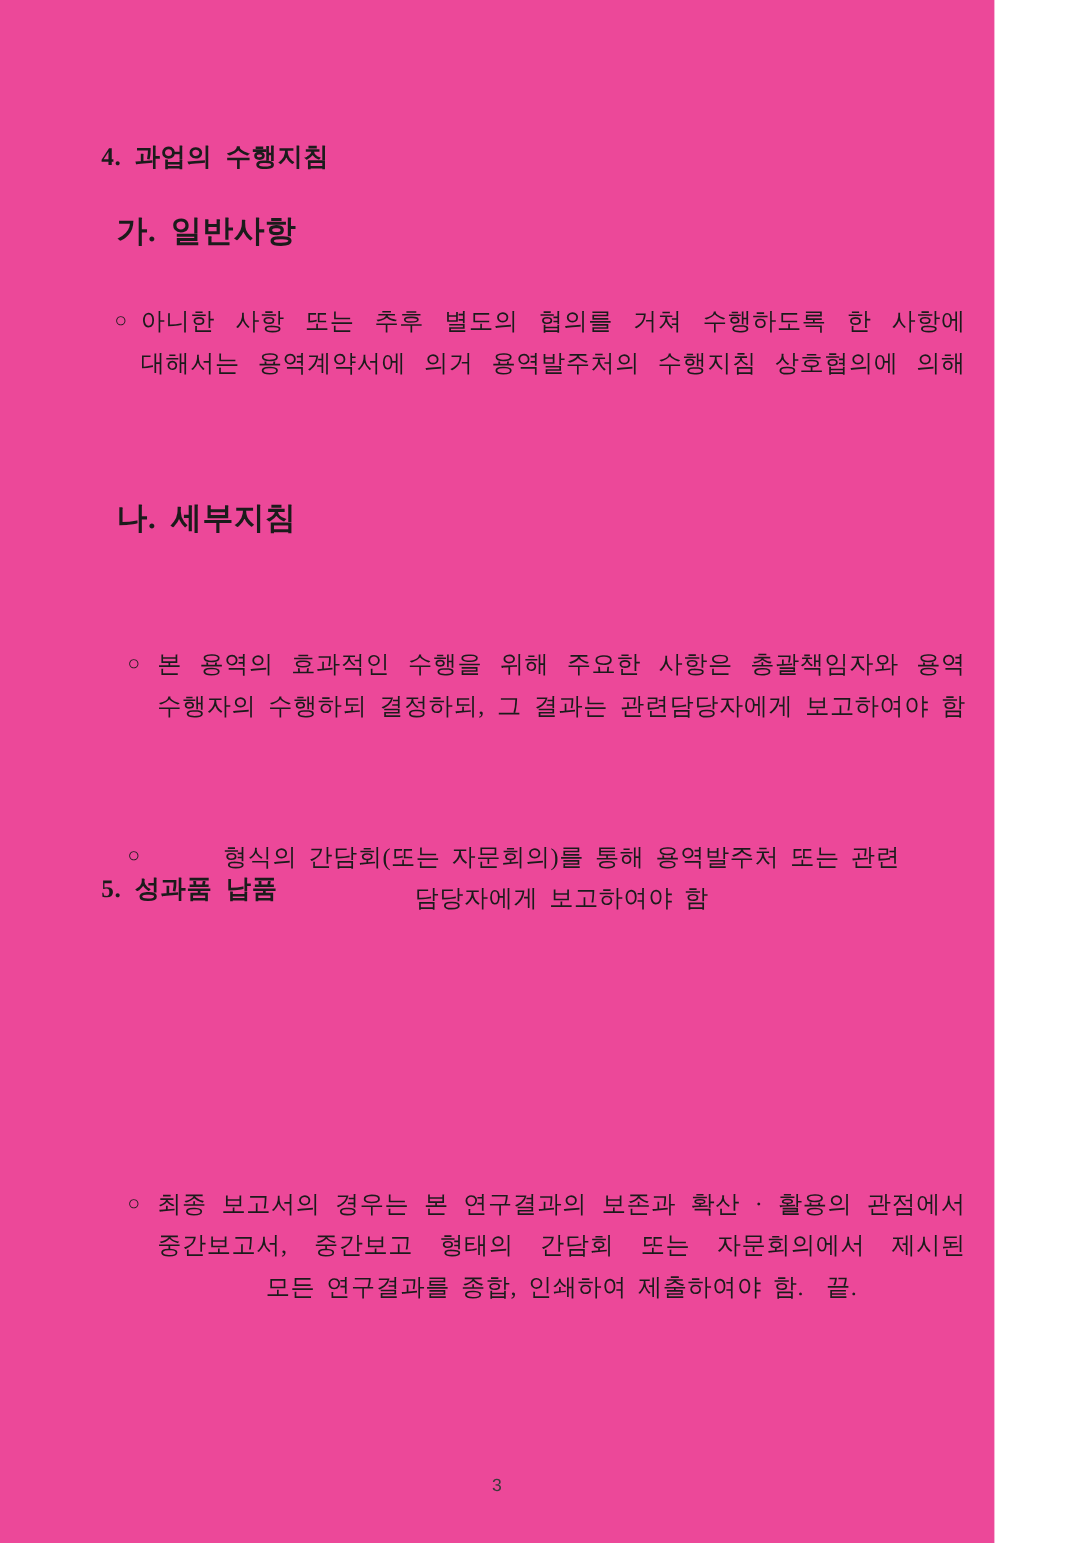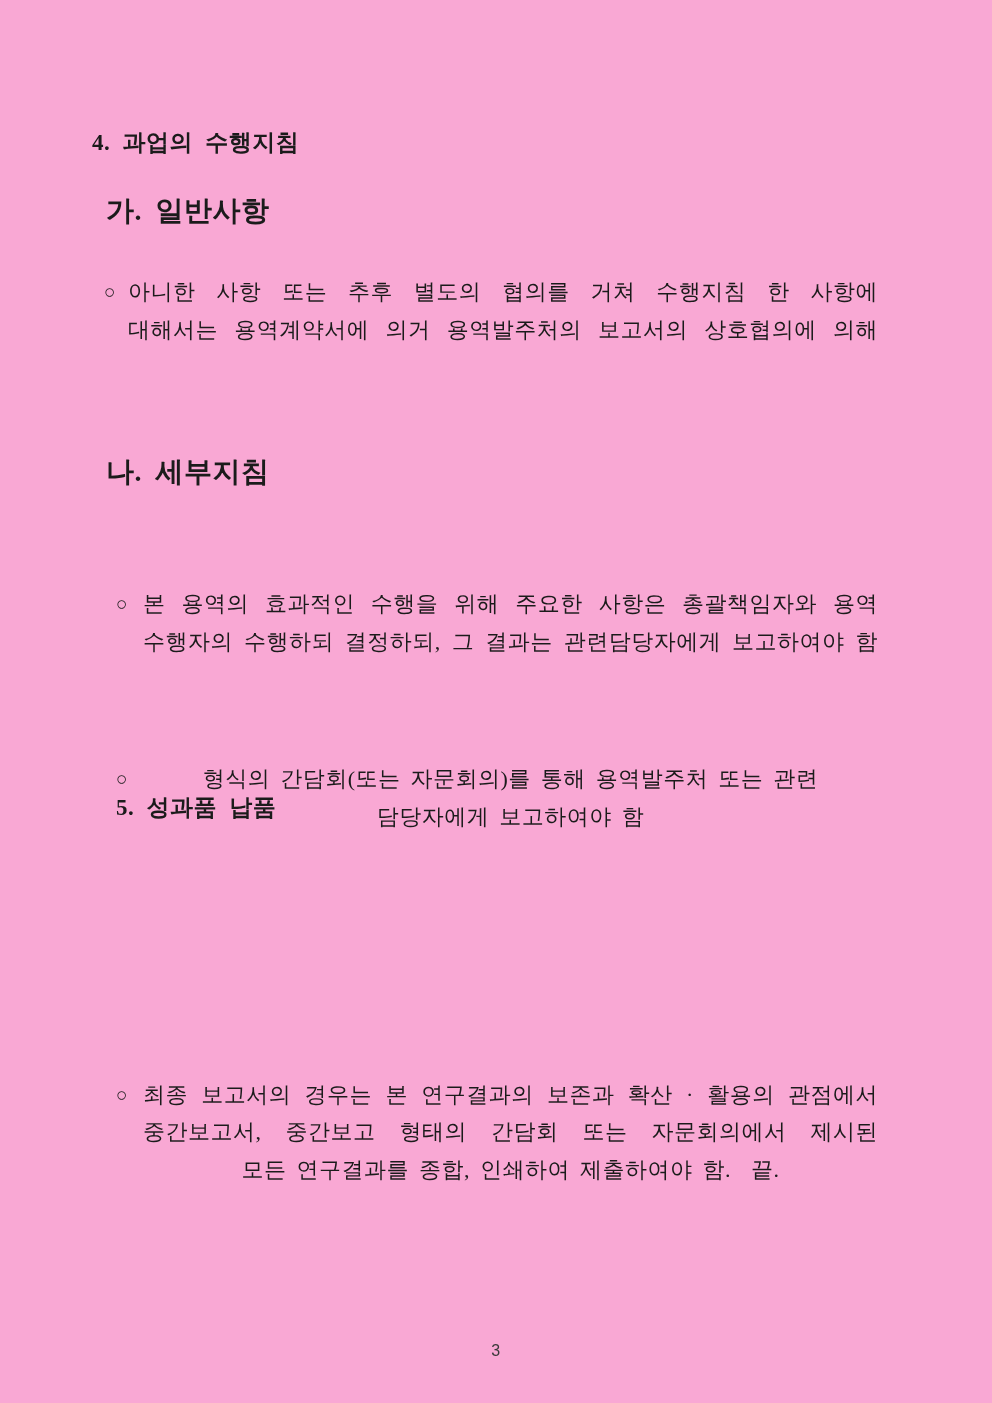--- a/index.html
+++ b/index.html
@@ -1,19 +1,19 @@
 <!DOCTYPE html>
 <html><head>
 <meta charset="utf-8">
 <style>
   html,body{margin:0;padding:0;background:#ffffff;}
   .page{
     position:relative;
-    width:992px;height:1403px;
-    background:#f9a8d4;
+    width:904px;height:1403px;
+    background:#ec4899;
     font-family:"Liberation Serif","DejaVu Serif",serif;
     color:#1b1b1b;
     overflow:hidden;
   }
   .abs{position:absolute;}
   .h-num{
     font-size:23px;font-weight:bold;
     letter-spacing:0.5px;word-spacing:6px;
     line-height:30px;white-space:nowrap;
   }
@@ -51,39 +51,39 @@
 <body>
 
 <div class="page">
 
   <div class="abs h-num" style="left:92px;top:128px;">4. 과업의 수행지침</div>
 
   <div class="abs h-sub" style="left:106px;top:196px;">가. 일반사항</div>
 
   <div class="abs para bullet" style="left:128px;top:273px;width:750px;">
     <span class="marker marker-ga">○</span>
-    <div class="line fill">아니한 사항 또는 추후 별도의 협의를 거쳐 수행지침 한 사항에</div>
-    <div class="line fill">대해서는 용역계약서에 의거 용역발주처의 보고서의 상호협의에 의해</div>
+    <div class="line fill">아니한 사항 또는 추후 별도의 협의를 거쳐 수행하도록 한 사항에</div>
+    <div class="line fill">대해서는 용역계약서에 의거 용역발주처의 수행지침 상호협의에 의해</div>
   </div>
 
   <div class="abs h-sub" style="left:106px;top:457px;">나. 세부지침</div>
 
   <div class="abs para bullet" style="left:143px;top:510px;width:735px;">
     <span class="marker marker-na">○</span>
     <div class="line fill">본 용역의 효과적인 수행을 위해 주요한 사항은 총괄책임자와 용역</div>
     <div class="line fill">수행자의 수행하되 결정하되, 그 결과는 관련담당자에게 보고하여야 함</div>
   </div>
 
   <div class="abs para bullet" style="left:143px;top:610px;width:735px;">
     <span class="marker marker-na">○</span>
     <div class="line">형식의 간담회(또는 자문회의)를 통해 용역발주처 또는 관련</div>
     <div class="line">담당자에게 보고하여야 함</div>
   </div>
 
-  <div class="abs h-num" style="left:92px;top:793px;margin-left:24px;">5. 성과품 납품</div>
+  <div class="abs h-num" style="left:92px;top:793px;">5. 성과품 납품</div>
 
   <div class="abs para bullet" style="left:143px;top:850px;width:735px;">
     <span class="marker marker-na">○</span>
     <div class="line fill">최종 보고서의 경우는 본 연구결과의 보존과 확산 · 활용의 관점에서</div>
     <div class="line fill">중간보고서, 중간보고 형태의 간담회 또는 자문회의에서 제시된</div>
     <div class="line">모든 연구결과를 종합, 인쇄하여 제출하여야 함.&nbsp; 끝.</div>
   </div>
 
   <div class="abs page-number" style="top:1342px;">3</div>
 

